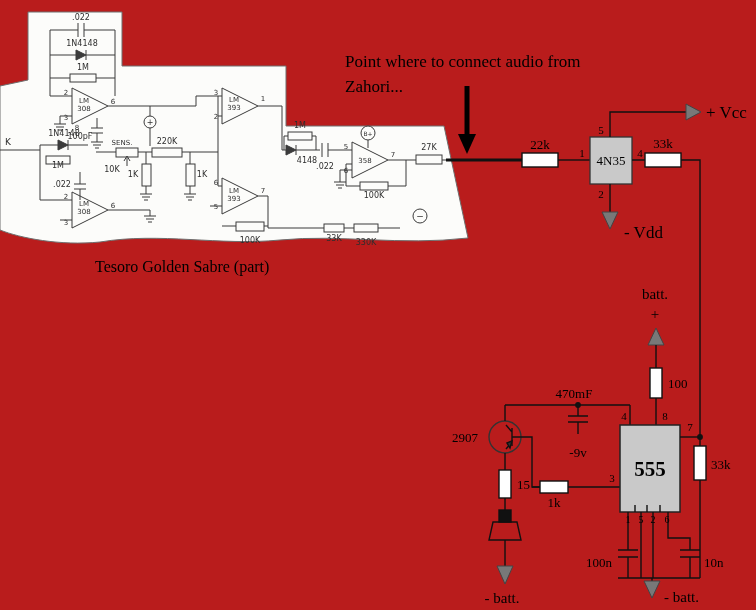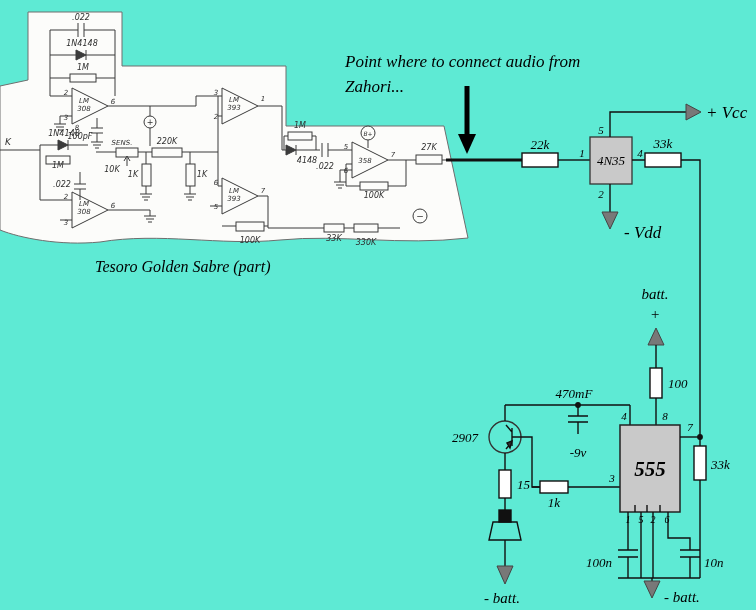--- a/index.html
+++ b/index.html
@@ -1,16 +1,16 @@
 <!DOCTYPE html>
 <html><head>
 <meta charset="utf-8">
 <style>
   html,body{margin:0;padding:0;background:#fff;}
-  #page{position:relative;width:756px;height:610px;background:#5eead4;overflow:hidden;font-style:italic;}
+  #page{position:relative;width:756px;height:610px;background:#b91c1c;overflow:hidden;}
   svg{display:block;}
   text{font-family:"Liberation Serif", serif;fill:#000;}
   .sk text, text.sk{font-family:"DejaVu Sans", sans-serif;fill:#2e2e2e;}
   .ann{font-size:17px;}
   .cap{font-size:16px;}
   .lbl{font-size:13px;}
   .big{font-size:15px;}
   .pin{font-size:11px;}
   .pin-sm{font-size:10px;}
   .chip-name{font-size:13px;}

